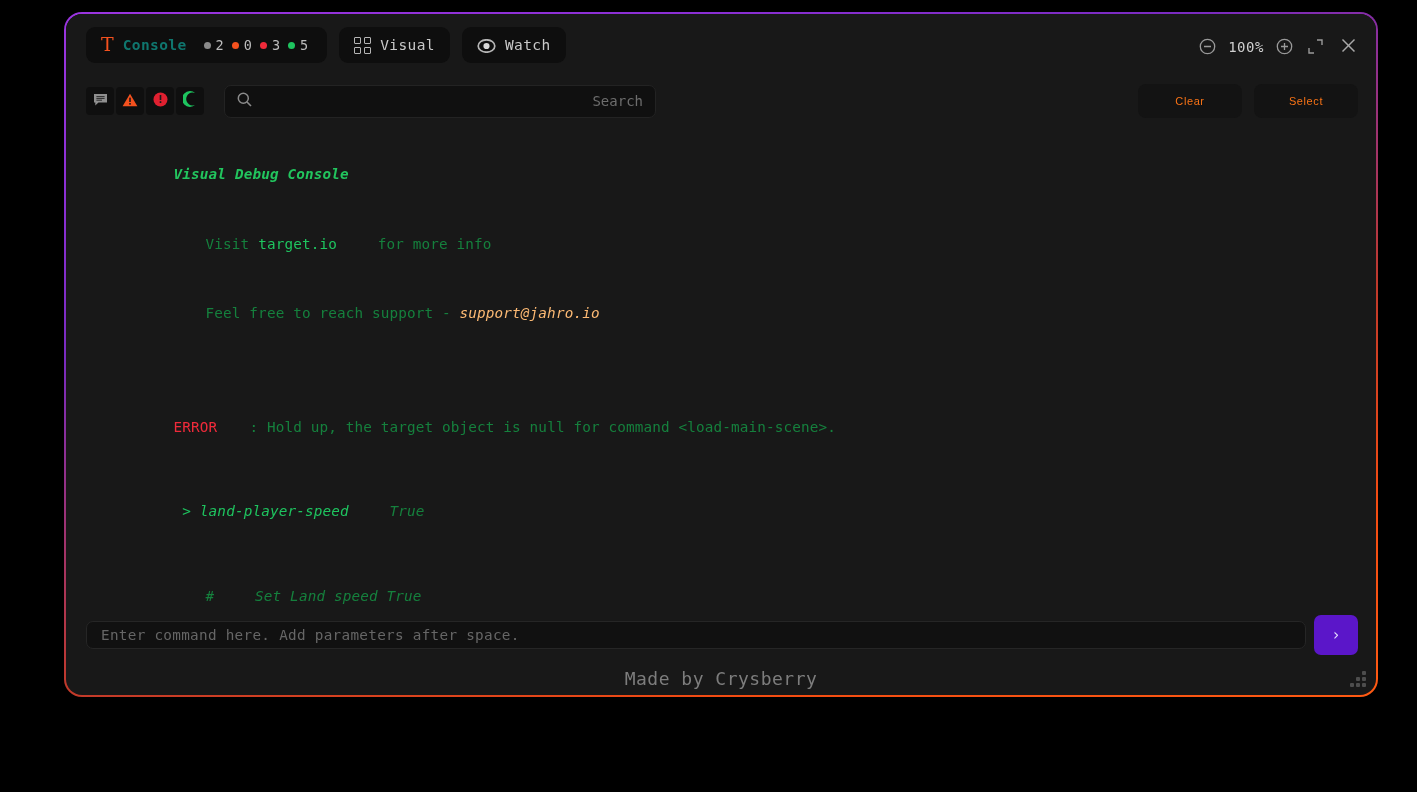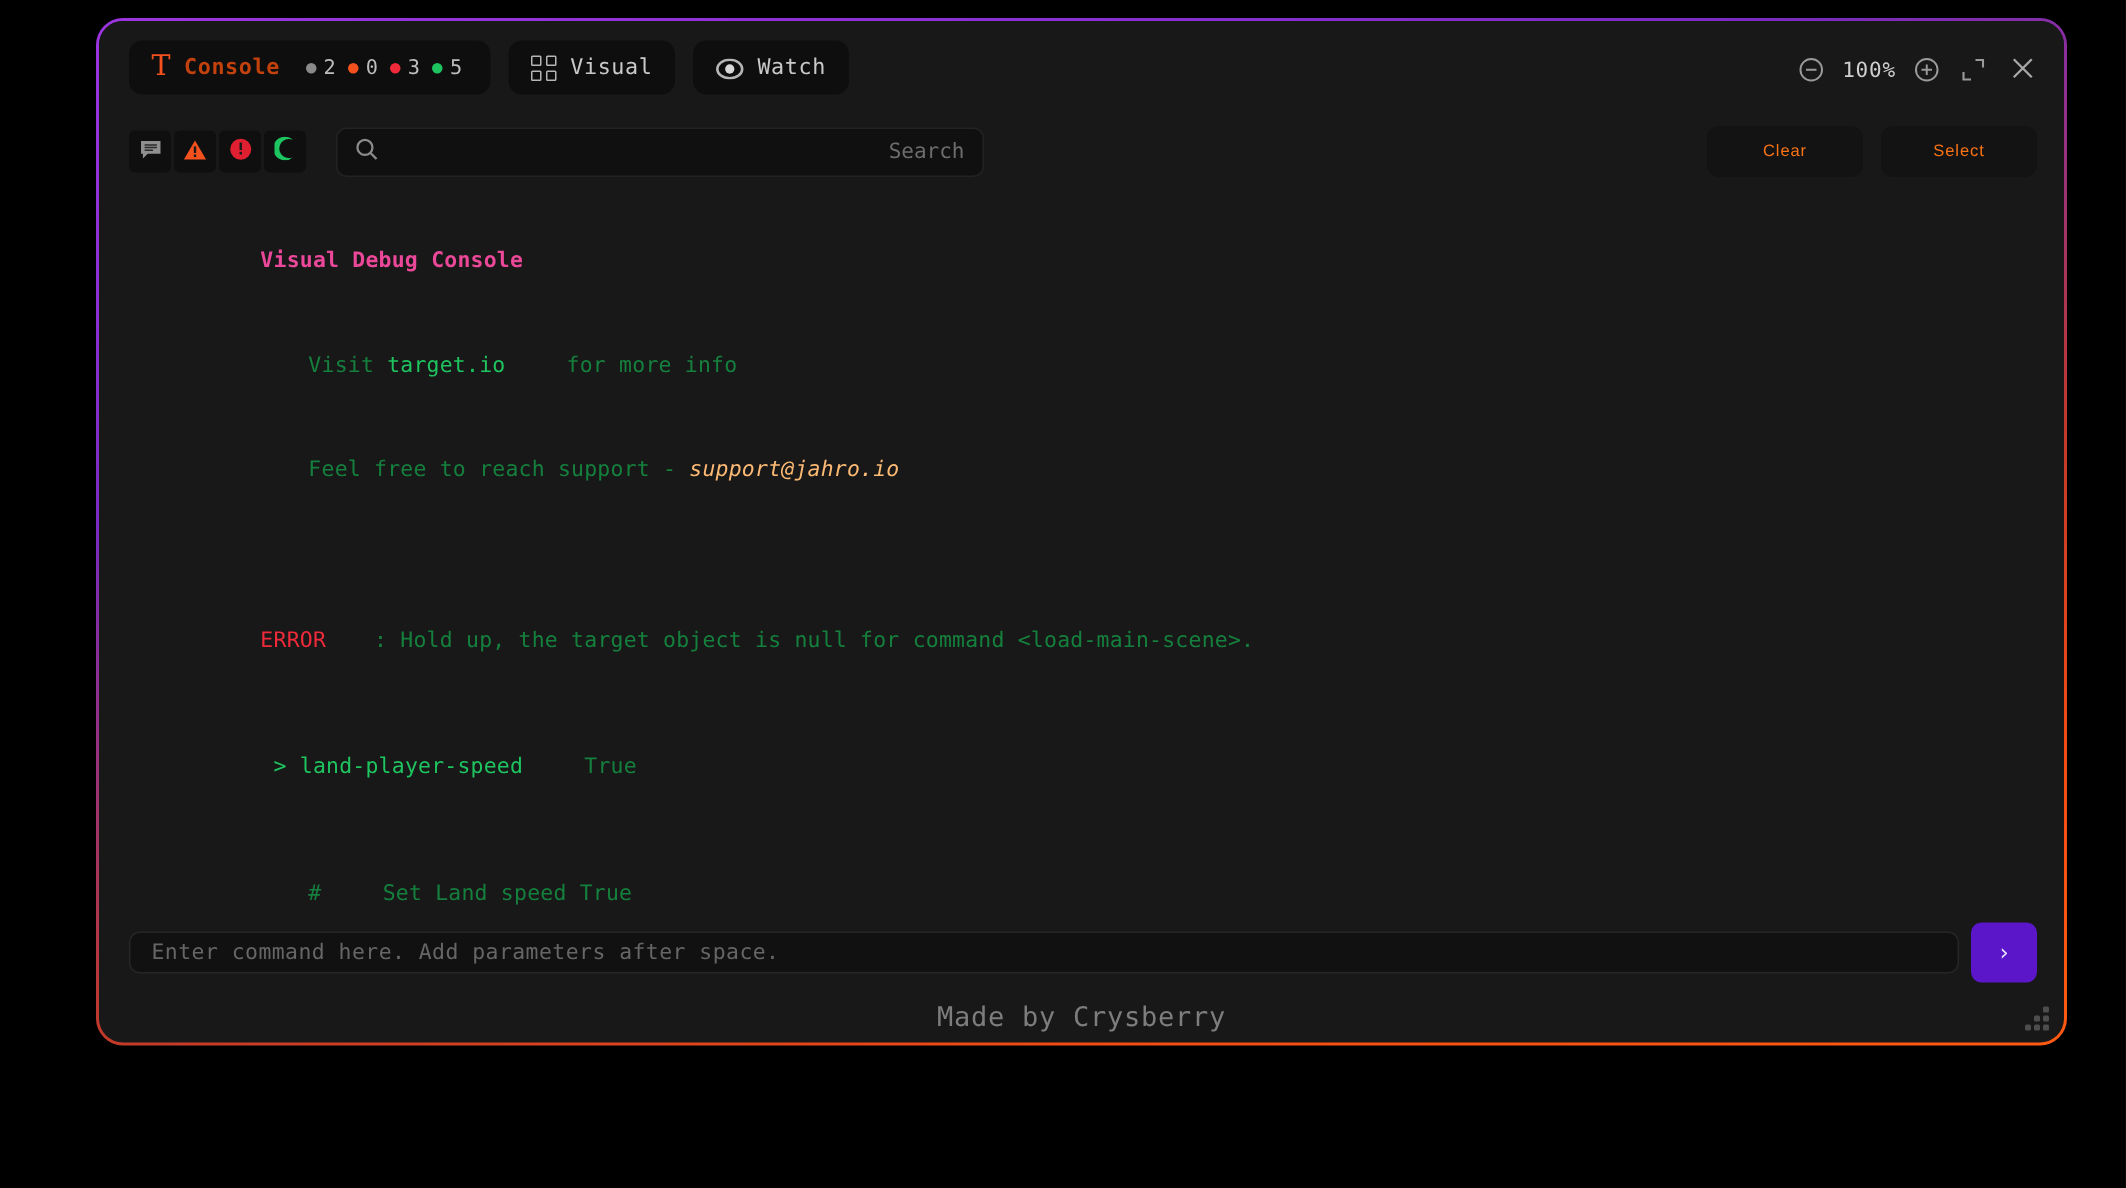--- a/index.html
+++ b/index.html
@@ -58,21 +58,21 @@
     cursor: pointer;
     margin-right: 12px;
     white-space: nowrap;
   }
 
   .tab-label {
     font-size: 14.5px;
     letter-spacing: 0.4px;
     color: #c9c9c9;
   }
-  #tab-console .tab-label { color: #c2410c; font-weight: bold; }
+  #tab-console .tab-label { color: #0f766e; font-weight: bold; }
 
   .logo-t {
     font-family: "DejaVu Serif", serif;
     color: #f4511e;
     font-size: 19px;
     line-height: 1;
     position: relative;
     top: -1px;
   }
 
@@ -158,22 +158,22 @@
     font-size: 14.3px;
     line-height: 1.62;
     color: #d4d4d4;
     letter-spacing: 0.15px;
   }
   #log-area::-webkit-scrollbar { width: 6px; }
   #log-area::-webkit-scrollbar-track { background: transparent; }
   #log-area::-webkit-scrollbar-thumb { background: #0b0b0b; border-radius: 3px; }
 
   .log-line { white-space: pre-wrap; word-break: break-word; }
-  .log-line.spaced { margin-top: 15px; }
-  .c-orange { color: #ec4899; font-weight: bold; }
+  .log-line.spaced { margin-top: 15px; font-style: italic; }
+  .c-orange { color: #22c55e; font-weight: bold; font-style: italic; }
   .c-green  { color: #1ec45f; }
   .c-red    { color: #ef2a3a; }
   .c-gray   { color: #15803d; margin-left: 32px; }
   .c-italic { font-style: italic; color: #fdba74; }
   .blank-gap { height: 44px; }
 
   
   #input-row {
     flex: 0 0 auto;
     display: flex;

